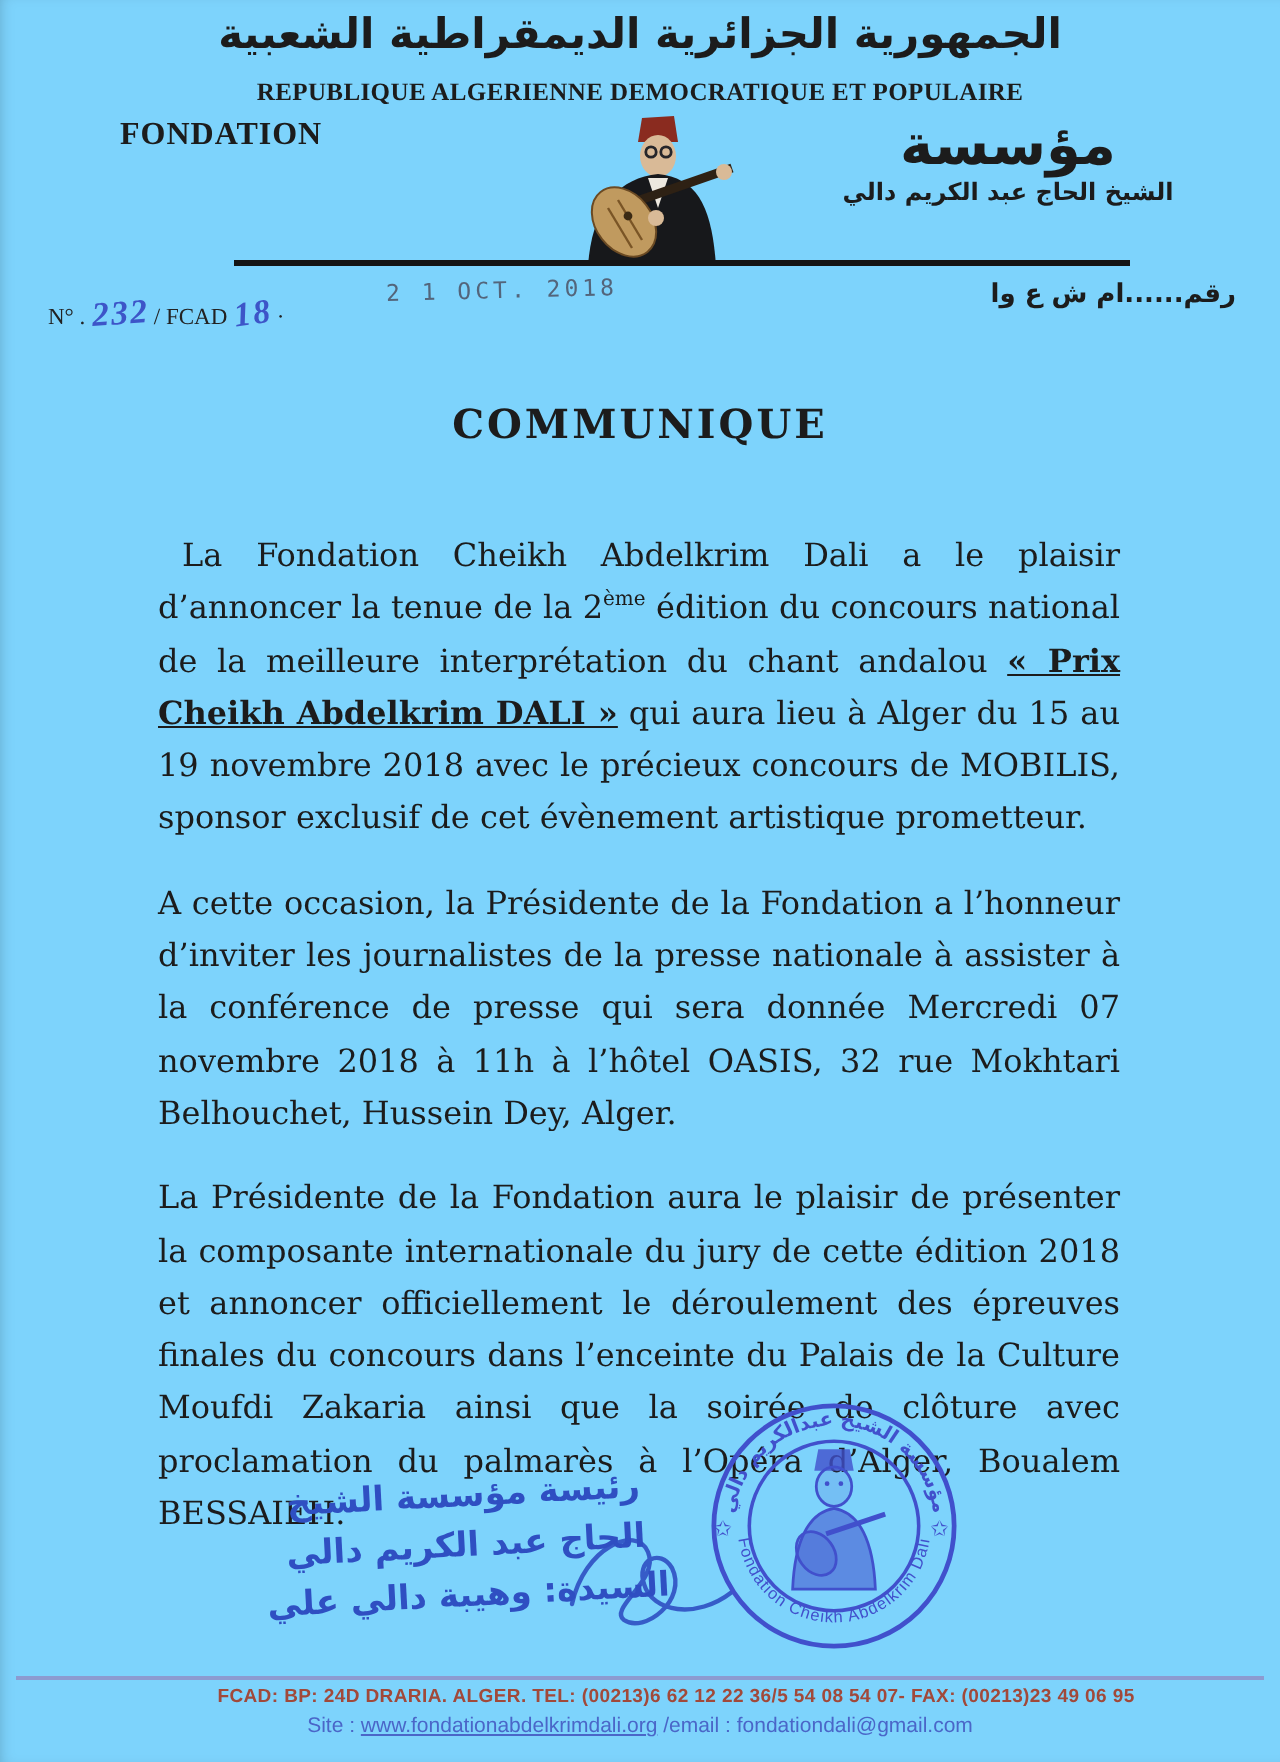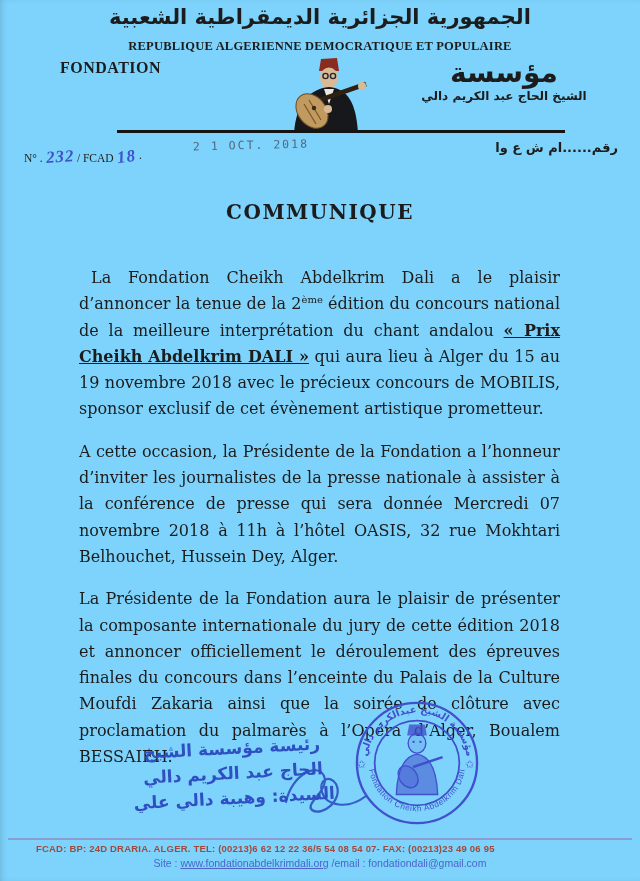--- a/index.html
+++ b/index.html
@@ -43,21 +43,21 @@
   .body-text sup{font-size:10px;line-height:0;}
 
   
   .signature-block{position:absolute;top:736px;left:118px;width:230px;text-align:center;
         color:#2f4fc2;font-weight:bold;font-size:17px;line-height:25px;transform:rotate(-3deg);}
   .signature-scribble{position:absolute;top:752px;left:278px;width:95px;height:72px;}
   .stamp{position:absolute;top:698px;left:352px;width:130px;height:130px;}
 
   
   .footer-rule{position:absolute;top:838px;left:8px;width:624px;height:2px;background:#8c9bd0;}
-  .footer-line1{position:absolute;top:843px;left:0;right:0;text-align:left;font-size:9.5px;
+  .footer-line1{position:absolute;top:843px;left:0;right:0;text-align:center;font-size:9.5px;
         font-weight:bold;color:#a1493a;font-family:"Liberation Sans",sans-serif;letter-spacing:.2px;padding-left:36px;}
   .footer-line2{position:absolute;top:857px;left:0;right:0;text-align:center;font-size:10.5px;
         color:#4a66c8;font-family:"Liberation Sans",sans-serif;}
   .footer-url{text-decoration:underline;}
 </style>
 </head>
 <body>
 
 <div class="page">
 

